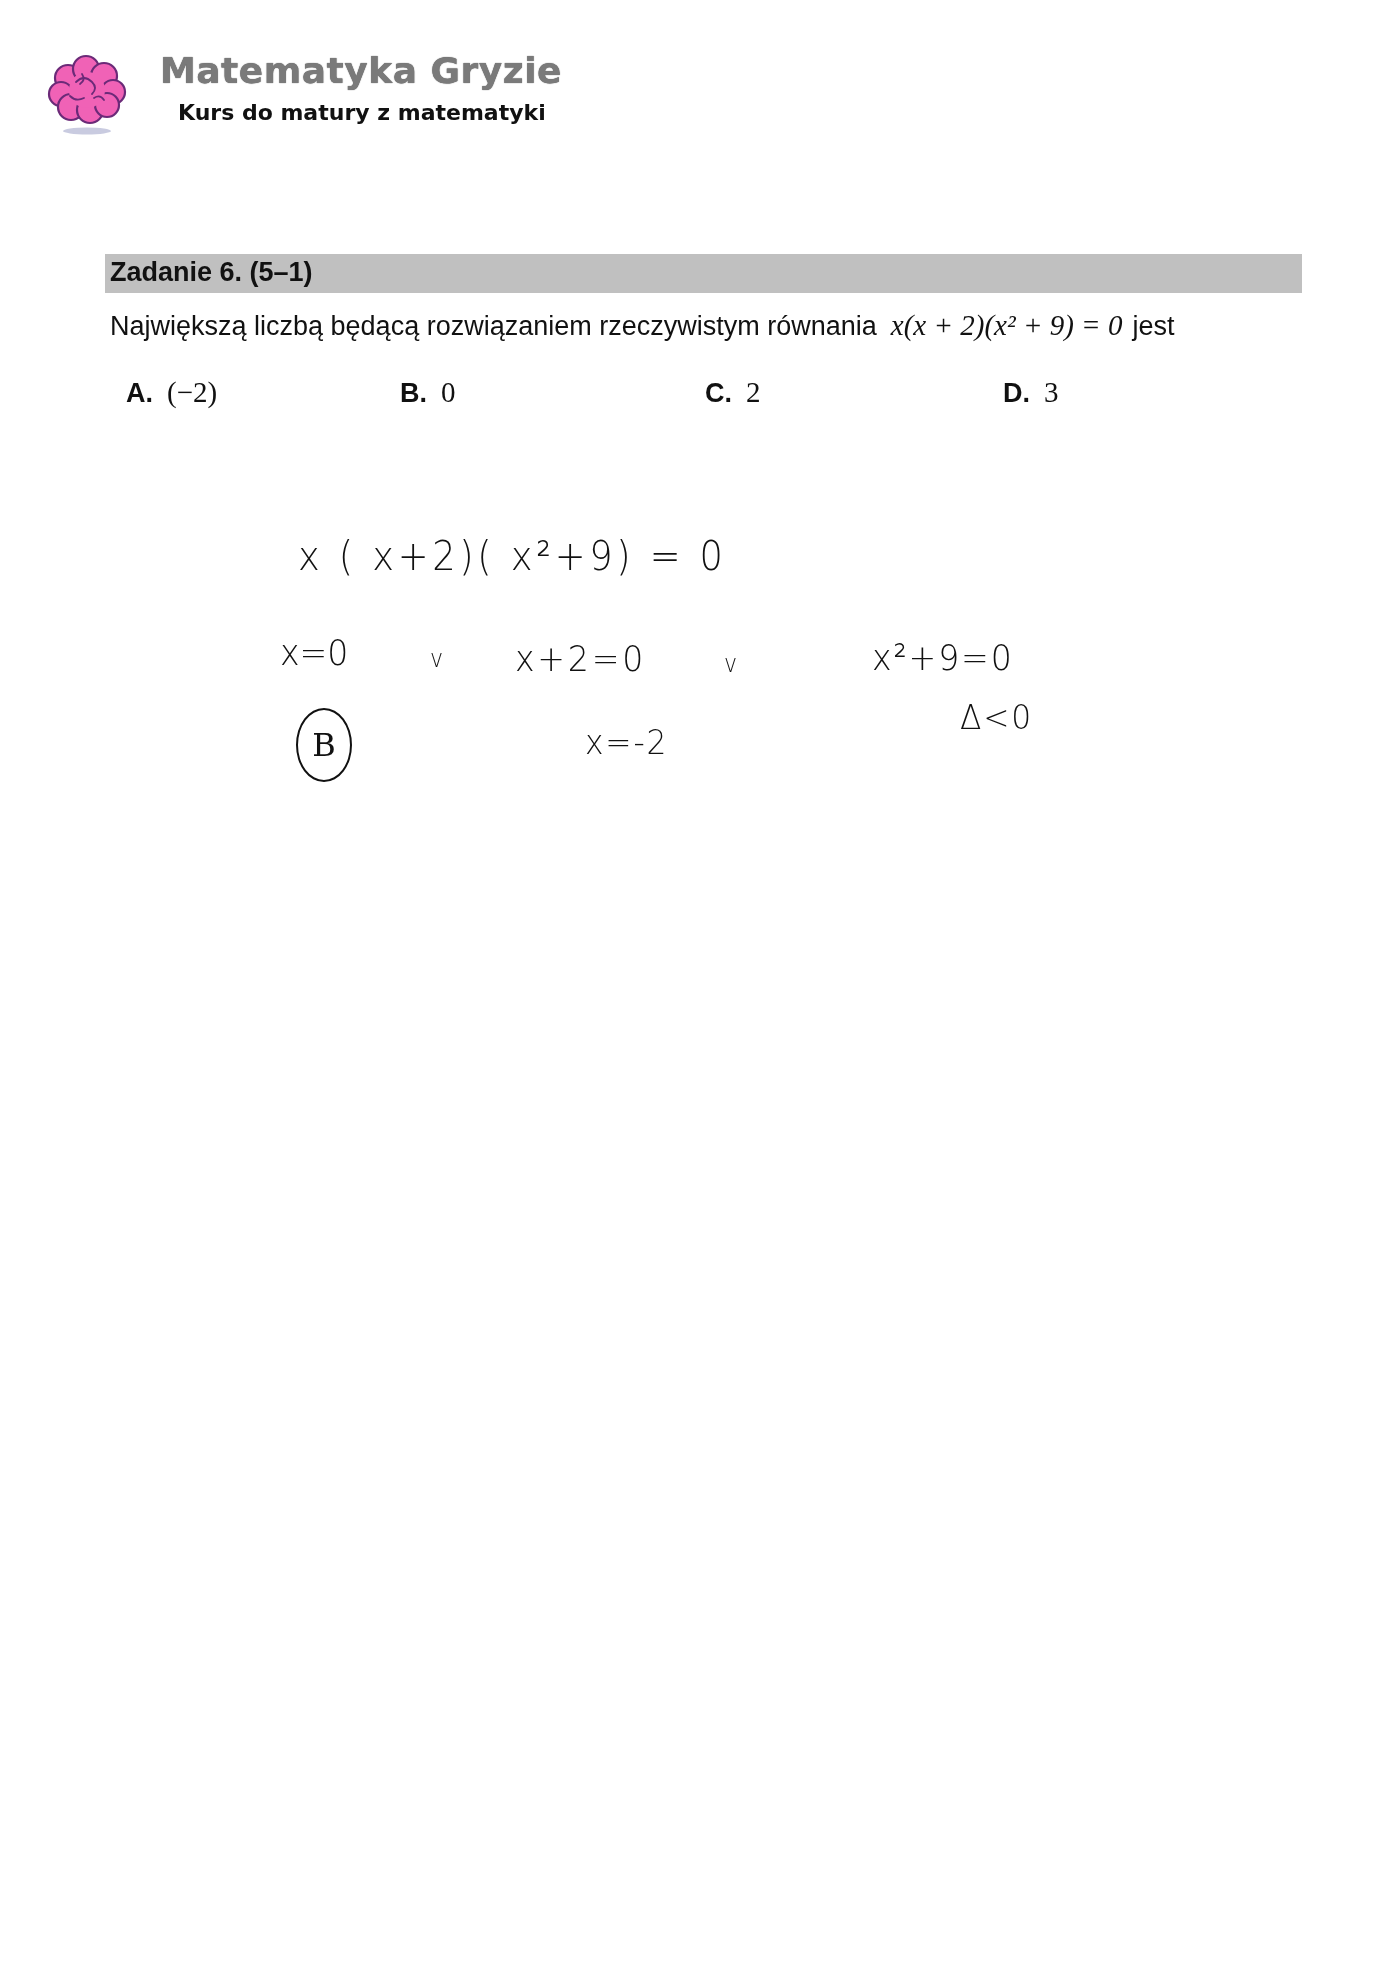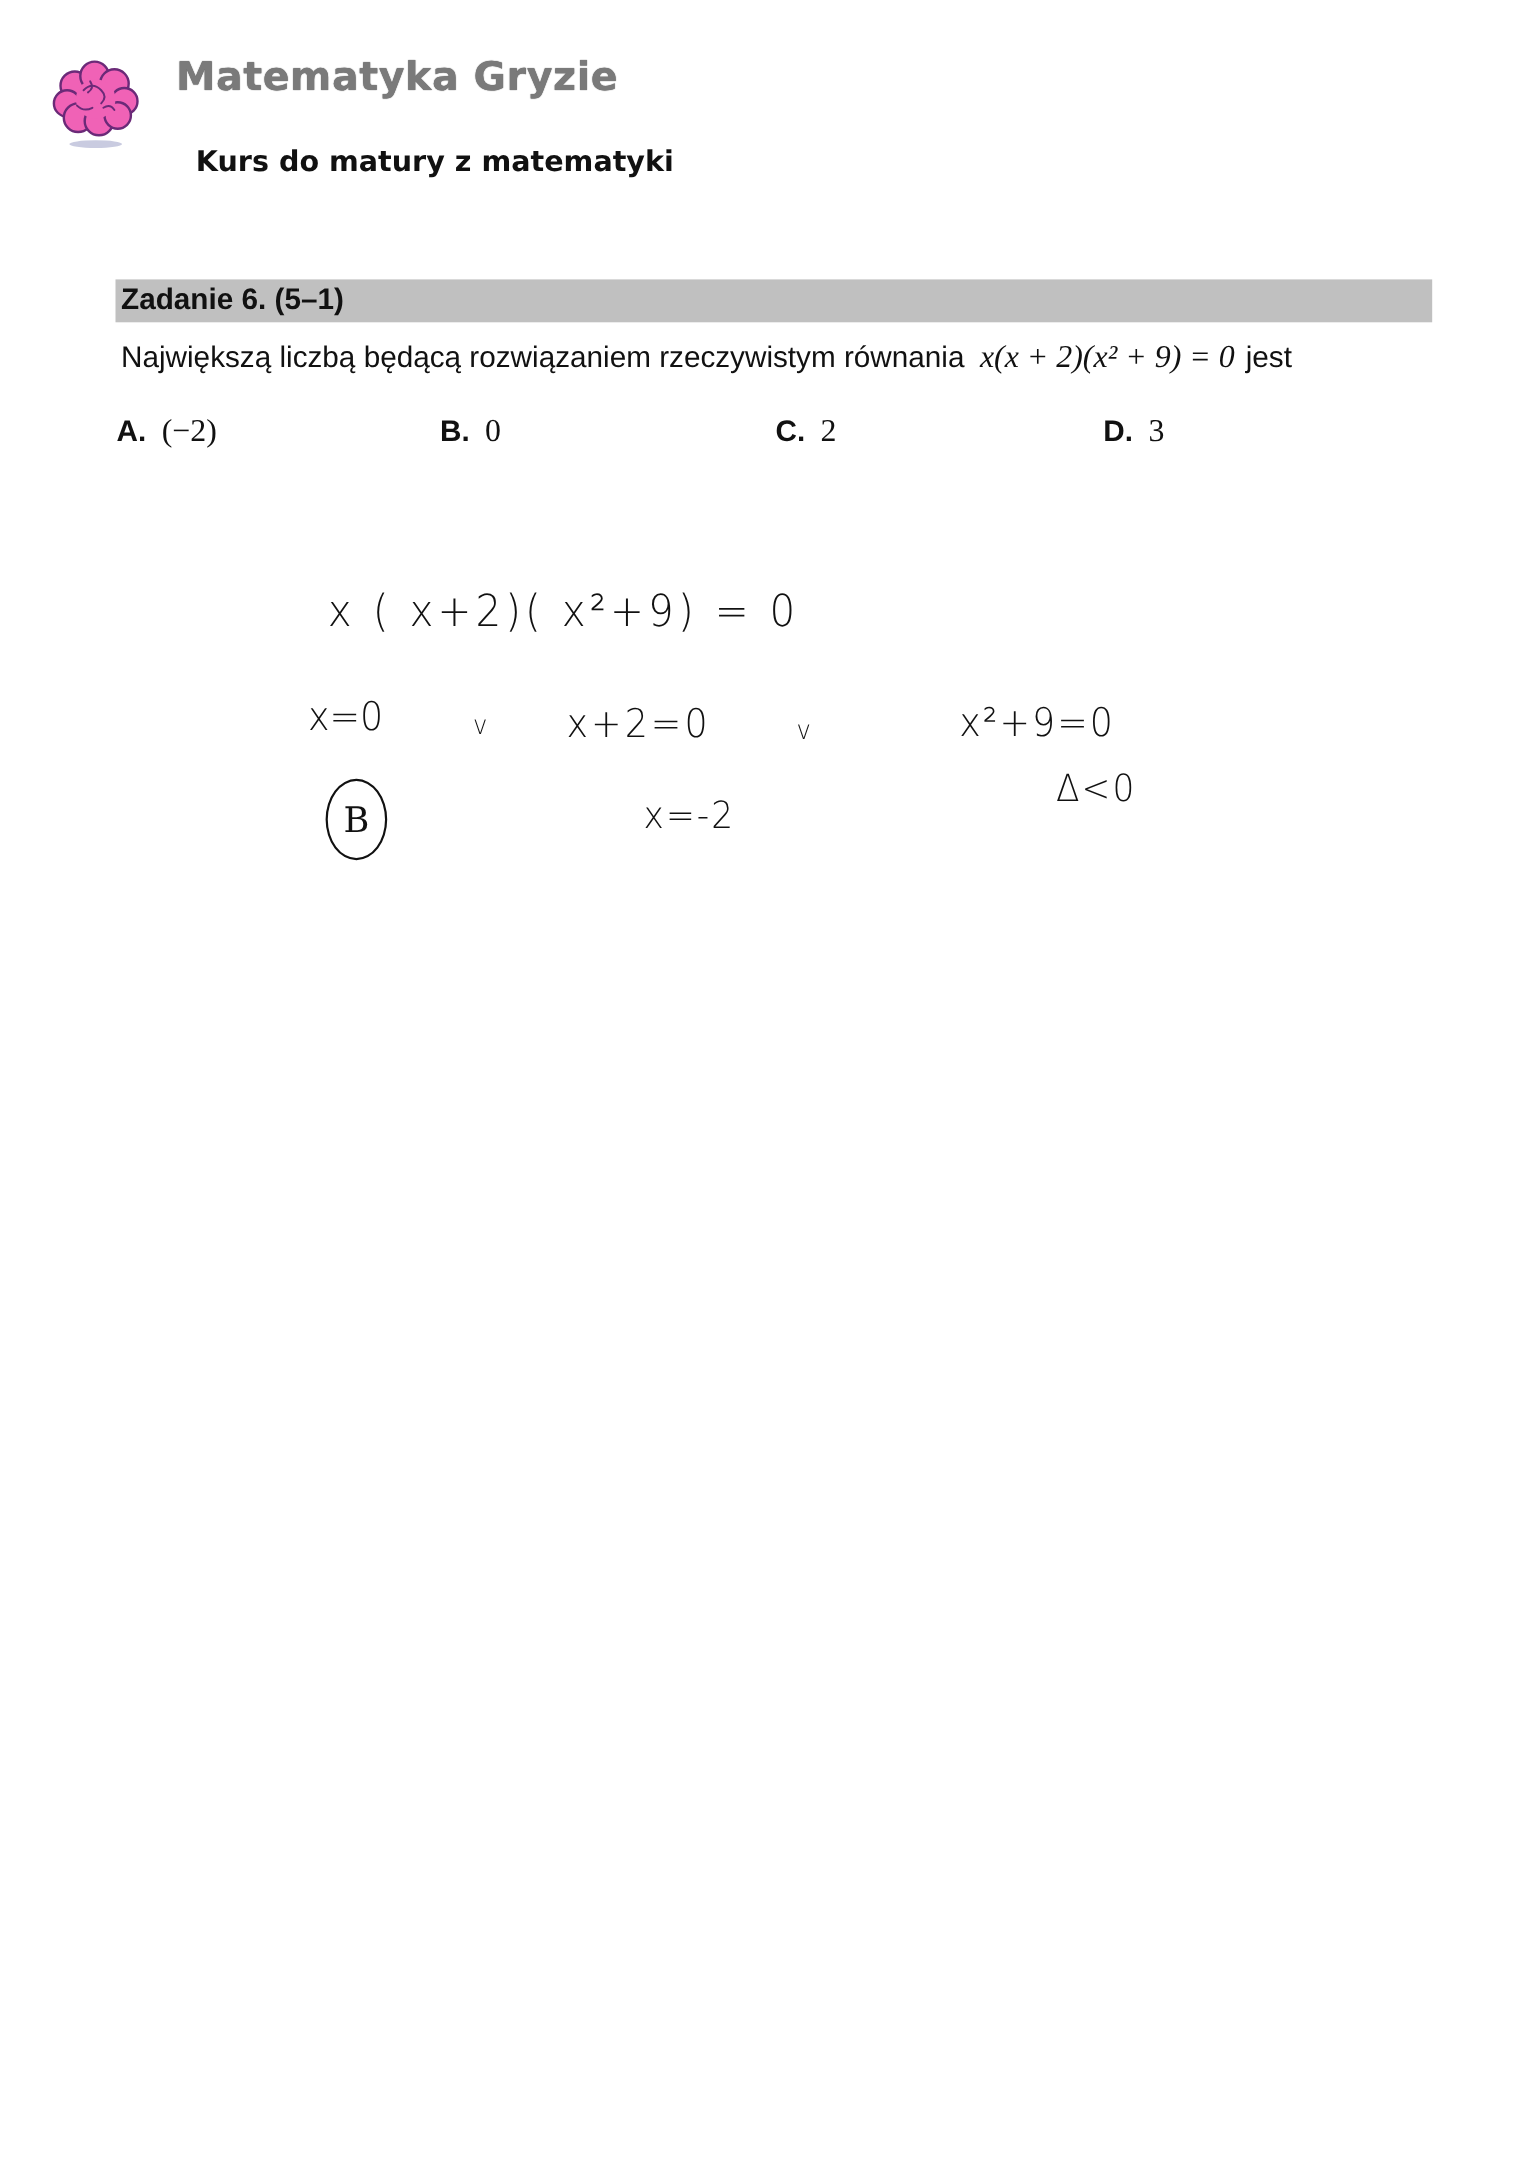--- a/index.html
+++ b/index.html
@@ -1,21 +1,21 @@
 <!DOCTYPE html>
 <html><head>
 <meta charset="utf-8">
 <style>
   html, body { margin: 0; padding: 0; background: #ffffff; }
   body { width: 1400px; height: 1980px; position: relative; overflow: hidden; font-family: "Liberation Sans", sans-serif; color: #111; }
   .abs { position: absolute; }
   .logo { left: 46px; top: 52px; width: 82px; height: 84px; }
   .brand-title { left: 160px; top: 50px; font-family: "DejaVu Sans", sans-serif; font-weight: bold; font-size: 36px; color: #7a7a7a; letter-spacing: 0.5px;
     text-shadow: 0 0 1px #444; white-space: nowrap; }
-  .brand-sub { left: 178px; top: 100px; font-family: "DejaVu Sans", sans-serif; font-weight: bold; font-size: 26px; color: #111; white-space: nowrap; margin-top: 32px; }
+  .brand-sub { left: 178px; top: 100px; font-family: "DejaVu Sans", sans-serif; font-weight: bold; font-size: 22px; color: #111; white-space: nowrap; }
   .task-bar { left: 105px; top: 254px; width: 1197px; height: 39px; background: #c0c0c0; }
   .task-title { left: 110px; top: 257px; font-family: "Liberation Sans", sans-serif; font-weight: bold; font-size: 27px; color: #111; white-space: nowrap; }
   .question { left: 110px; top: 309px; font-size: 27px; white-space: nowrap; color: #111; }
   .question .math { font-family: "Liberation Serif", serif; font-style: italic; font-size: 29px; margin: 0 10px 0 14px; }
   .answer { top: 376px; font-size: 27px; white-space: nowrap; }
   .answer .letter { font-weight: bold; margin-right: 14px; }
   .answer .val { font-family: "Liberation Serif", serif; font-size: 29px; }
   .hand { font-family: "DejaVu Sans", sans-serif; color: #111; font-weight: 300; white-space: nowrap; transform: scaleX(0.92); transform-origin: left; }
   .circle { border: 2px solid #111; border-radius: 50%; width: 52px; height: 70px; display: flex; align-items: center; justify-content: center; font-family: "DejaVu Serif", serif; font-size: 32px; }
 </style>
@@ -46,21 +46,21 @@
 </div>
 <div class="abs brand-title">Matematyka Gryzie</div>
 <div class="abs brand-sub">Kurs do matury z matematyki</div>
 
 <div class="abs task-bar"></div>
 <div class="abs task-title">Zadanie 6. (5–1)</div>
 <div class="abs question">
   <span>Największą liczbą będącą rozwiązaniem rzeczywistym równania</span><span class="math">x(x + 2)(x² + 9) = 0</span><span>jest</span>
 </div>
 
-<div class="abs answer" style="left:106px;">
+<div class="abs answer" style="left:126px;">
   <span class="letter">A.</span><span class="val">(−2)</span>
 </div>
 <div class="abs answer" style="left:400px;">
   <span class="letter">B.</span><span class="val">0</span>
 </div>
 <div class="abs answer" style="left:705px;">
   <span class="letter">C.</span><span class="val">2</span>
 </div>
 <div class="abs answer" style="left:1003px;">
   <span class="letter">D.</span><span class="val">3</span>

